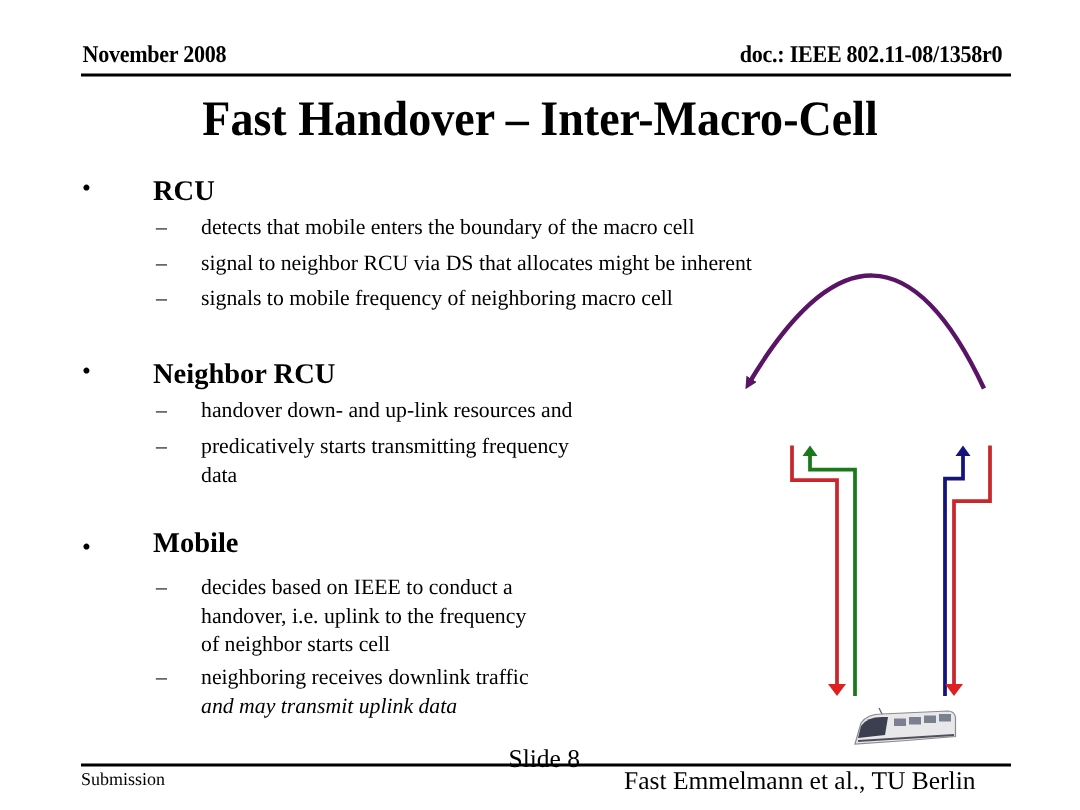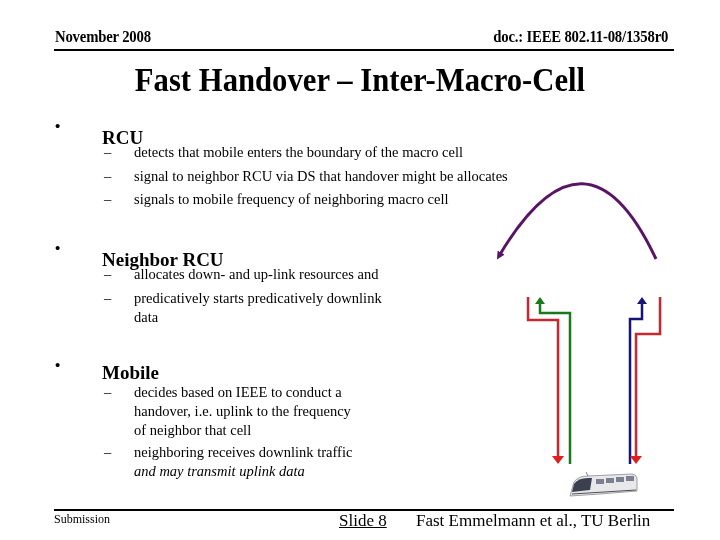--- a/index.html
+++ b/index.html
@@ -15,26 +15,26 @@
   }
   .hdr-left { left: 55px; }
   .hdr-right { right: 52px; transform-origin: right top; }
   .rule { background: #000; height: 1px; }
   .title {
     top: 60px; left: 0; width: 720px; text-align: center;
     font-weight: bold; font-size: 33px; line-height: 40px;
     transform: scaleX(0.93); transform-origin: center top;
   }
   .bullet-dot { left: 55px; font-size: 15px; font-weight: bold; }
-  .bullet-label { left: 102px; font-weight: bold; font-size: 19px; line-height: 22px; margin-top: 10px; }
+  .bullet-label { left: 102px; font-weight: bold; font-size: 19px; line-height: 22px; }
   .sub { font-size: 14.5px; line-height: 19px; left: 104px; }
   .sub .dash { position: absolute; left: 0; top: 0; }
   .sub .txt { position: absolute; left: 30px; top: 0; white-space: nowrap; }
   .footer-left { left: 54px; top: 512px; font-size: 12px; }
-  .footer-slide { left: 339px; top: 511px; font-size: 17px; text-decoration: underline; }
+  .footer-slide { left: 339px; top: 496px; font-size: 17px; }
   .footer-author { left: 416px; top: 511px; font-size: 17px; }
   svg.diagram { position: absolute; left: 0; top: 0; }
 </style>
 </head>
 <body>
 
 <div class="abs hdr hdr-left">November 2008</div>
 <div class="abs hdr hdr-right">doc.: IEEE 802.11-08/1358r0</div>
 <div class="abs rule" style="left:54px; top:49px; width:620px; height:1.5px;"></div>
 
@@ -42,48 +42,48 @@
 
 <div class="abs bullet-dot" style="top:118px;">•</div>
 <div class="abs bullet-label" style="top:117px;">RCU</div>
 
 <div class="abs sub" style="top:143px;">
   <span class="dash">–</span>
   <span class="txt">detects that mobile enters the boundary of the macro cell</span>
 </div>
 <div class="abs sub" style="top:167px;">
   <span class="dash">–</span>
-  <span class="txt">signal to neighbor RCU via DS that handover might be allocates</span>
+  <span class="txt">signal to neighbor RCU via DS that allocates might be inherent</span>
 </div>
 <div class="abs sub" style="top:190px;">
   <span class="dash">–</span>
   <span class="txt">signals to mobile frequency of neighboring macro cell</span>
 </div>
 
 <div class="abs bullet-dot" style="top:240px;">•</div>
 <div class="abs bullet-label" style="top:239px;">Neighbor RCU</div>
 
 <div class="abs sub" style="top:265px;">
   <span class="dash">–</span>
-  <span class="txt">allocates down- and up-link resources and</span>
+  <span class="txt">handover down- and up-link resources and</span>
 </div>
 <div class="abs sub" style="top:289px;">
   <span class="dash">–</span>
-  <span class="txt">predicatively starts predicatively downlink</span>
+  <span class="txt">predicatively starts transmitting frequency</span>
   <span class="txt" style="top:19px;">data</span>
 </div>
 
 <div class="abs bullet-dot" style="top:357px;">•</div>
 <div class="abs bullet-label" style="top:352px;">Mobile</div>
 
 <div class="abs sub" style="top:383px;">
   <span class="dash">–</span>
   <span class="txt">decides based on IEEE to conduct a</span>
   <span class="txt" style="top:19px;">handover, i.e. uplink to the frequency</span>
-  <span class="txt" style="top:38px;">of neighbor that cell</span>
+  <span class="txt" style="top:38px;">of neighbor starts cell</span>
 </div>
 <div class="abs sub" style="top:443px;">
   <span class="dash">–</span>
   <span class="txt">neighboring receives downlink traffic</span>
   <span class="txt" style="top:19px;font-style:italic;">and may transmit uplink data</span>
 </div>
 
 <svg class="diagram" width="720" height="540" viewBox="0 0 720 540">
   <defs>
     <marker id="arcHead" markerWidth="8" markerHeight="8" refX="4" refY="4" orient="auto" markerUnits="userSpaceOnUse">

